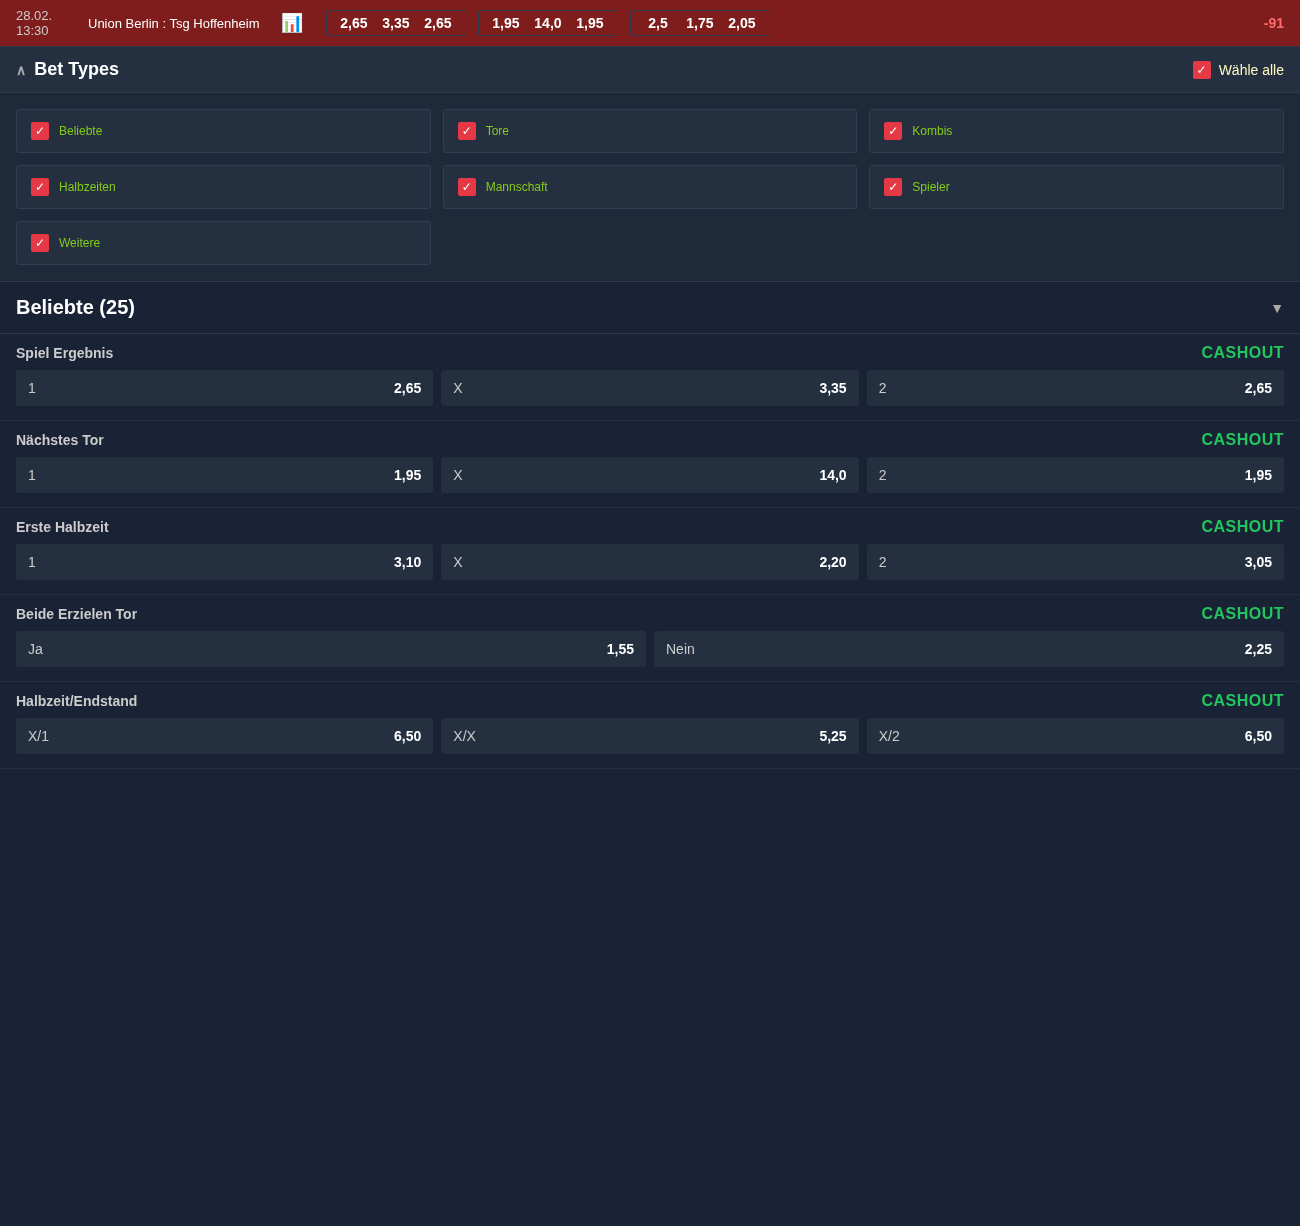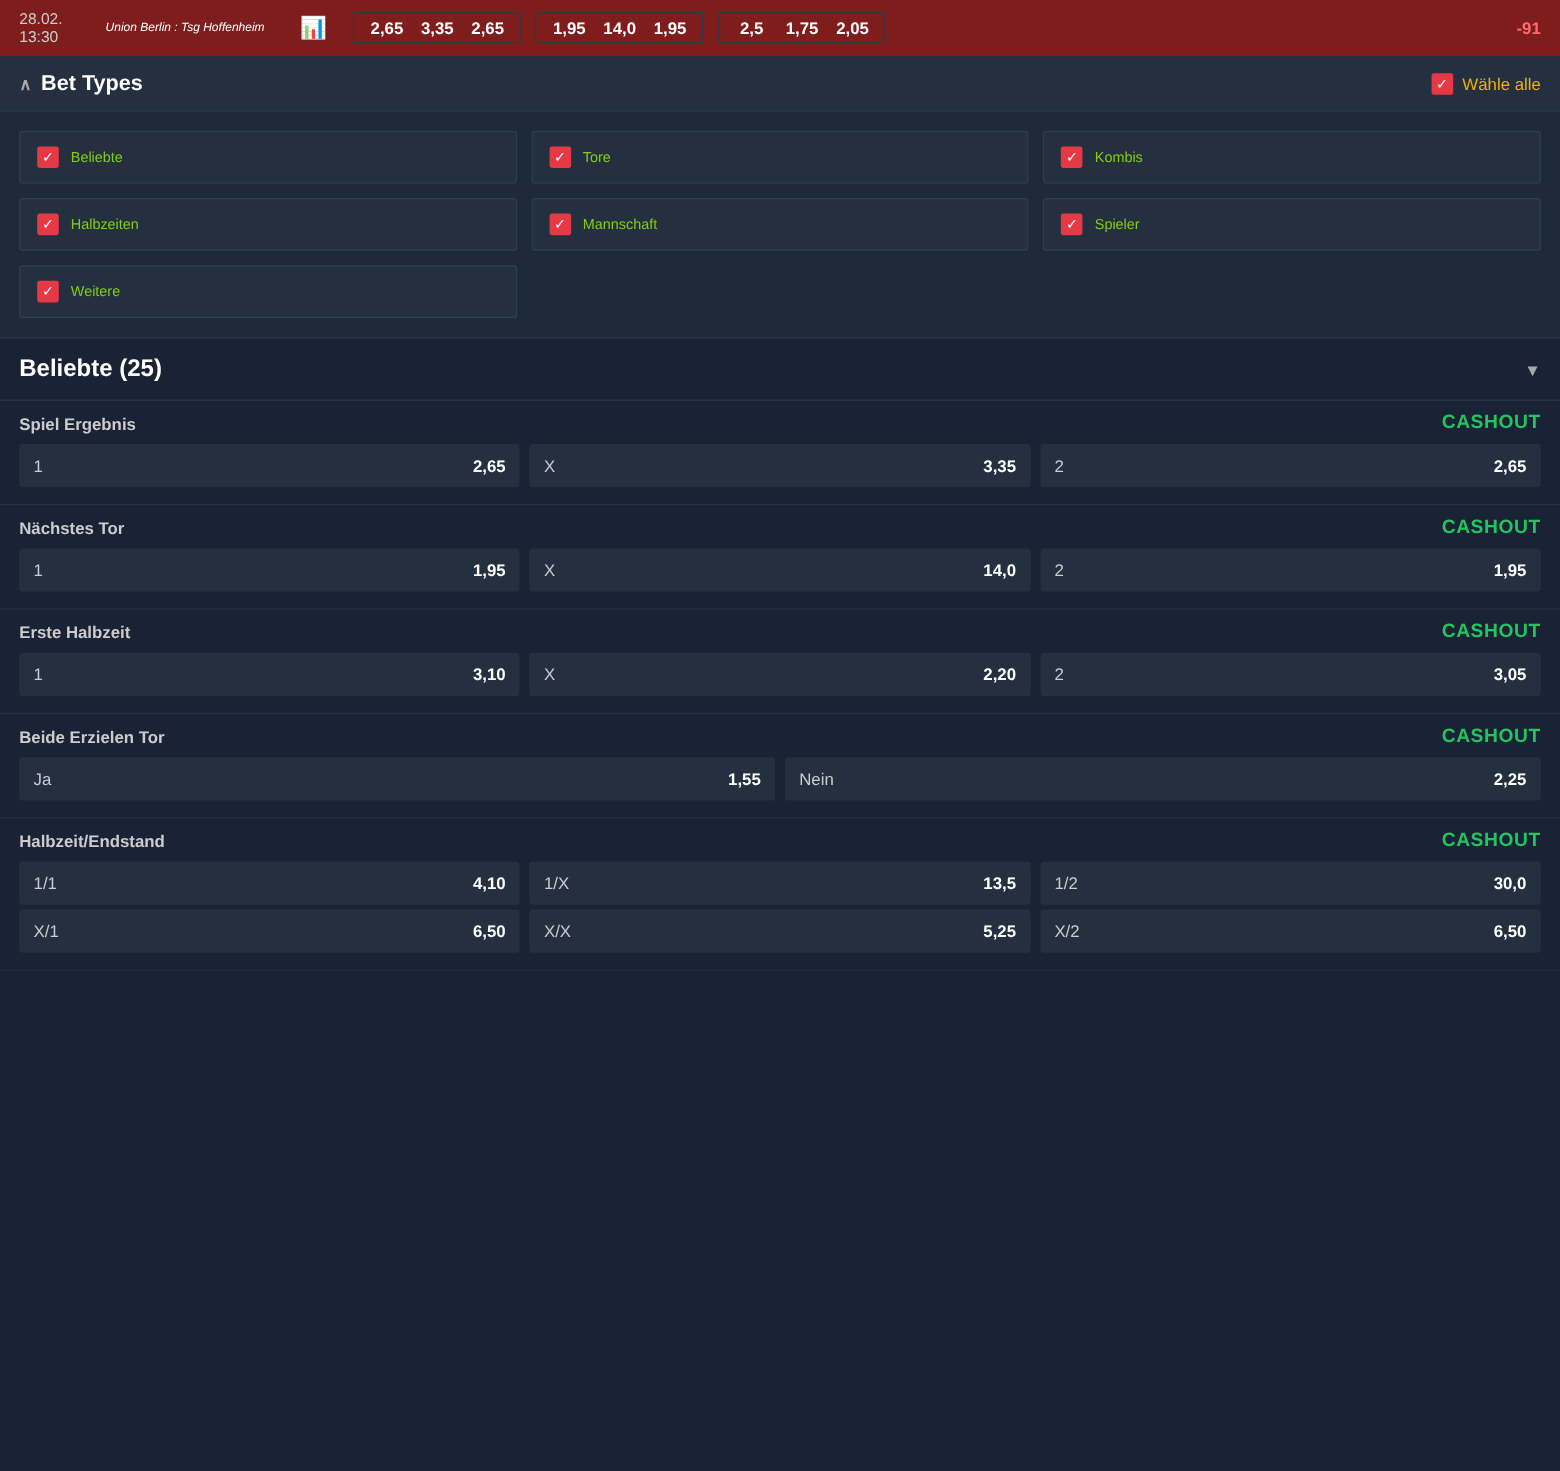--- a/index.html
+++ b/index.html
@@ -22,23 +22,22 @@
     }
     .match-datetime {
       display: flex;
       flex-direction: column;
       min-width: 60px;
       font-size: 13px;
       color: #ccc;
     }
     .match-teams {
       min-width: 140px;
-      font-size: 10px;
+      font-size: 13px;
       color: #fff;
-      font-style: italic;
     }
     .match-chart-icon {
       color: #aaa;
       font-size: 18px;
       margin: 0 10px;
     }
     .odds-group {
       display: flex;
       gap: 4px;
       border: 1px solid #2a3a4a;
@@ -97,21 +96,21 @@
       border-radius: 2px;
       display: inline-flex;
       align-items: center;
       justify-content: center;
       color: white;
       font-size: 12px;
       flex-shrink: 0;
     }
     .wahle-alle-label {
       font-size: 14px;
-      color: #eab308;
+      color: #fef9c3;
       text-align: center;
     }
 
     
     .bet-types-grid {
       display: grid;
       grid-template-columns: 1fr 1fr 1fr;
       gap: 12px;
       padding: 16px;
     }
@@ -364,34 +363,20 @@
           </div>
         </div>
       </div>
       <div class="market-section">
         <div class="market-header">
           <span class="market-name">Halbzeit/Endstand</span>
           <span class="cashout-label">CASHOUT</span>
         </div>
         <div class="odds-row">
           <div class="odds-cell">
-            <span class="odds-label">1/1</span>
-            <span class="odds-value">4,10</span>
-          </div>
-          <div class="odds-cell">
-            <span class="odds-label">1/X</span>
-            <span class="odds-value">13,5</span>
-          </div>
-          <div class="odds-cell">
-            <span class="odds-label">1/2</span>
-            <span class="odds-value">30,0</span>
-          </div>
-        </div>
-        <div class="odds-row">
-          <div class="odds-cell">
             <span class="odds-label">X/1</span>
             <span class="odds-value">6,50</span>
           </div>
           <div class="odds-cell">
             <span class="odds-label">X/X</span>
             <span class="odds-value">5,25</span>
           </div>
           <div class="odds-cell">
             <span class="odds-label">X/2</span>
             <span class="odds-value">6,50</span>

